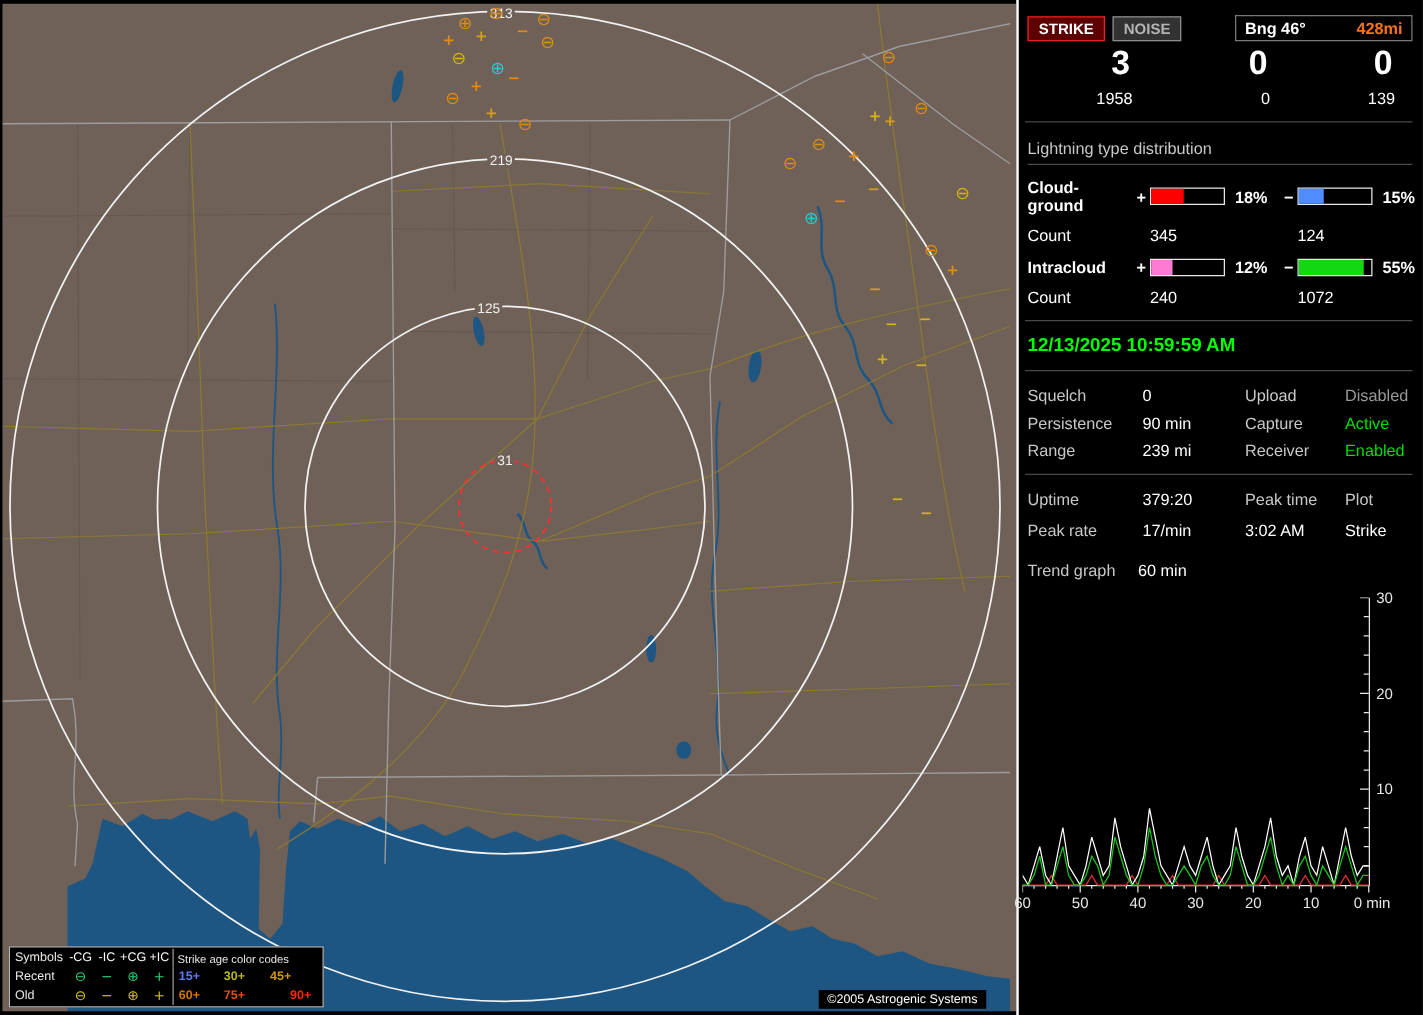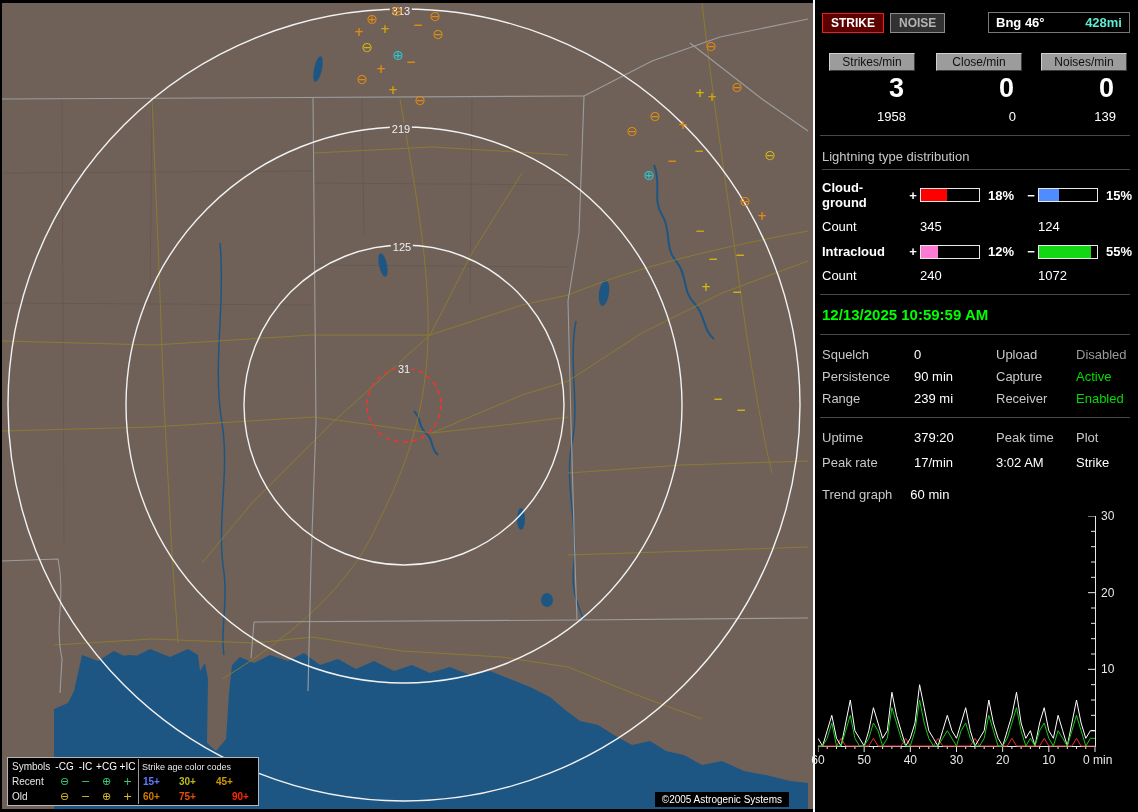--- a/index.html
+++ b/index.html
@@ -32,21 +32,21 @@
   
   .panel{position:absolute;left:816px;top:0;width:318px;height:812px;background:#000;
          color:#c8c8c8;font-size:13px;}
   .p-top{display:flex;align-items:center;gap:6px;margin:12px 4px 0 6px;}
   .strike-btn{background:#5c0000;color:#fff;border:1px solid #e82020;font-weight:bold;font-size:12px;
               padding:2px 8px;font-family:"Liberation Sans",sans-serif;}
   .noise-btn{background:#323232;color:#b4b4b4;border:1px solid #8c8c8c;font-weight:bold;font-size:12px;
              padding:2px 8px;font-family:"Liberation Sans",sans-serif;}
   .bng-box{margin-left:auto;border:1px solid #787878;padding:2px 7px;width:126px;display:flex;
            justify-content:space-between;font-weight:bold;color:#fff;}
-  .bng-val{color:#5eead4;}
+  .bng-val{color:#f97316;}
 
   .p-grid3{display:grid;grid-template-columns:104px 110px 100px;margin-left:4px;}
   .rate-btn-row{margin-top:20px;}
   .rate-btn{background:#9c9c9c;color:#101010;border:1px solid #cfcfcf;border-bottom-color:#3c3c3c;
             border-right-color:#3c3c3c;font-size:12px;padding:1px 4px;justify-self:center;width:86px;
             font-family:"Liberation Sans",sans-serif;}
   .rate-vals span{font-size:27px;font-weight:bold;color:#fff;text-align:right;padding-right:20px;}
   .rate-vals{margin-top:2px;}
   .total-labels{margin-top:12px;}
   .total-labels span{text-align:center;color:#c8c8c8;}
@@ -147,21 +147,21 @@
         <circle cx="402" cy="402" r="160" stroke="#f2f2f2" stroke-width="1.4"></circle>
         <circle cx="402" cy="402" r="278" stroke="#f2f2f2" stroke-width="1.4"></circle>
         <circle cx="402" cy="402" r="396" stroke="#f2f2f2" stroke-width="1.4"></circle>
         <circle cx="402" cy="402" r="37" stroke="#ff2e2e" stroke-width="1.4" stroke-dasharray="5 4"></circle>
       </g>
     </svg>
 
     <div id="range-labels">
         <span class="range-label" style="left: 399px; top: 2px;">313</span>
         <span class="range-label" style="left: 399px; top: 120px;">219</span>
-        <span class="range-label" style="left: 400px; top: 238px;">125</span>
+        <span class="range-label" style="left: 389px; top: 238px;">125</span>
         <span class="range-label" style="left: 402px; top: 360px;">31</span>
       </div>
     <div id="strikes-layer">
         <span class="strike" style="left: 395px; top: 8px; color: rgb(224, 138, 20); font-size: 14px;">⊖</span>
         <span class="strike" style="left: 370px; top: 16px; color: rgb(224, 138, 20); font-size: 14px;">⊕</span>
         <span class="strike" style="left: 357px; top: 29px; color: rgb(224, 138, 20); font-size: 12px; font-weight: bold;">+</span>
         <span class="strike" style="left: 383px; top: 26px; color: rgb(210, 160, 20); font-size: 12px; font-weight: bold;">+</span>
         <span class="strike" style="left: 416px; top: 22px; color: rgb(224, 138, 20); font-size: 12px; font-weight: bold;">−</span>
         <span class="strike" style="left: 433px; top: 13px; color: rgb(224, 138, 20); font-size: 14px;">⊖</span>
         <span class="strike" style="left: 365px; top: 44px; color: rgb(210, 180, 20); font-size: 14px;">⊖</span>
@@ -234,25 +234,20 @@
 
     <div class="p-top">
       <button class="strike-btn">STRIKE</button>
       <button class="noise-btn">NOISE</button>
       <div class="bng-box">
         <span>Bng 46°</span>
         <span class="bng-val">428mi</span>
       </div>
     </div>
 
-    <div class="p-grid3 rate-btn-row">
-      <button class="rate-btn">Strikes/min</button>
-      <button class="rate-btn">Close/min</button>
-      <button class="rate-btn">Noises/min</button>
-    </div>
     <div class="p-grid3 rate-vals">
       <span>3</span>
       <span>0</span>
       <span>0</span>
     </div>
     <div class="p-grid3 total-vals">
       <span>1958</span>
       <span>0</span>
       <span>139</span>
     </div>

